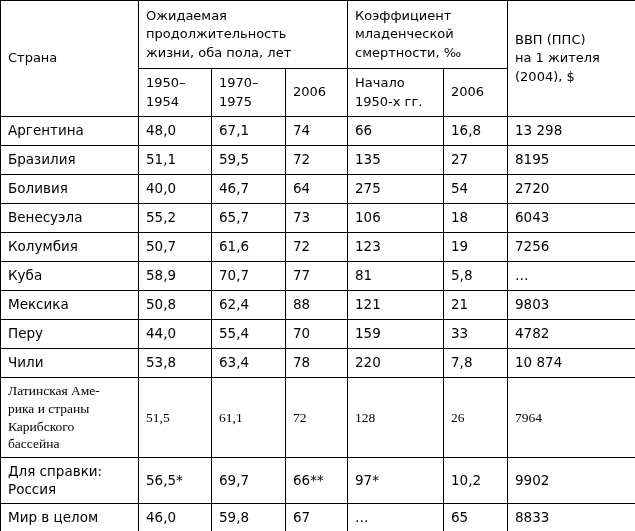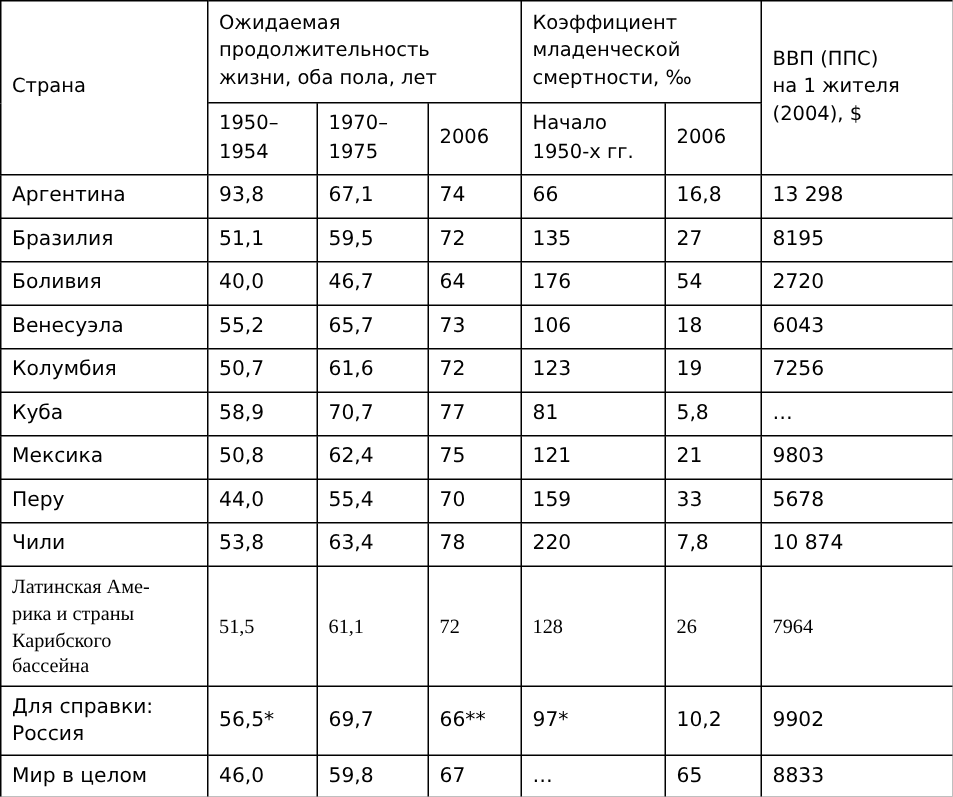--- a/index.html
+++ b/index.html
@@ -77,42 +77,42 @@
 1975</th>
       <th>2006</th>
       <th>Начало
 1950-х гг.</th>
       <th>2006</th>
     </tr>
   </thead>
   <tbody>
     <tr class="r-data">
       <td>Аргентина</td>
-      <td>93,8</td>
+      <td>48,0</td>
       <td>67,1</td>
       <td>74</td>
       <td>66</td>
       <td>16,8</td>
       <td>13 298</td>
     </tr>
     <tr class="r-data">
       <td>Бразилия</td>
       <td>51,1</td>
       <td>59,5</td>
       <td>72</td>
       <td>135</td>
       <td>27</td>
       <td>8195</td>
     </tr>
     <tr class="r-data">
       <td>Боливия</td>
       <td>40,0</td>
       <td>46,7</td>
       <td>64</td>
-      <td>176</td>
+      <td>275</td>
       <td>54</td>
       <td>2720</td>
     </tr>
     <tr class="r-data">
       <td>Венесуэла</td>
       <td>55,2</td>
       <td>65,7</td>
       <td>73</td>
       <td>106</td>
       <td>18</td>
@@ -133,33 +133,33 @@
       <td>70,7</td>
       <td>77</td>
       <td>81</td>
       <td>5,8</td>
       <td>…</td>
     </tr>
     <tr class="r-data">
       <td>Мексика</td>
       <td>50,8</td>
       <td>62,4</td>
-      <td>75</td>
+      <td>88</td>
       <td>121</td>
       <td>21</td>
       <td>9803</td>
     </tr>
     <tr class="r-data">
       <td>Перу</td>
       <td>44,0</td>
       <td>55,4</td>
       <td>70</td>
       <td>159</td>
       <td>33</td>
-      <td>5678</td>
+      <td>4782</td>
     </tr>
     <tr class="r-data">
       <td>Чили</td>
       <td>53,8</td>
       <td>63,4</td>
       <td>78</td>
       <td>220</td>
       <td>7,8</td>
       <td>10 874</td>
     </tr>

